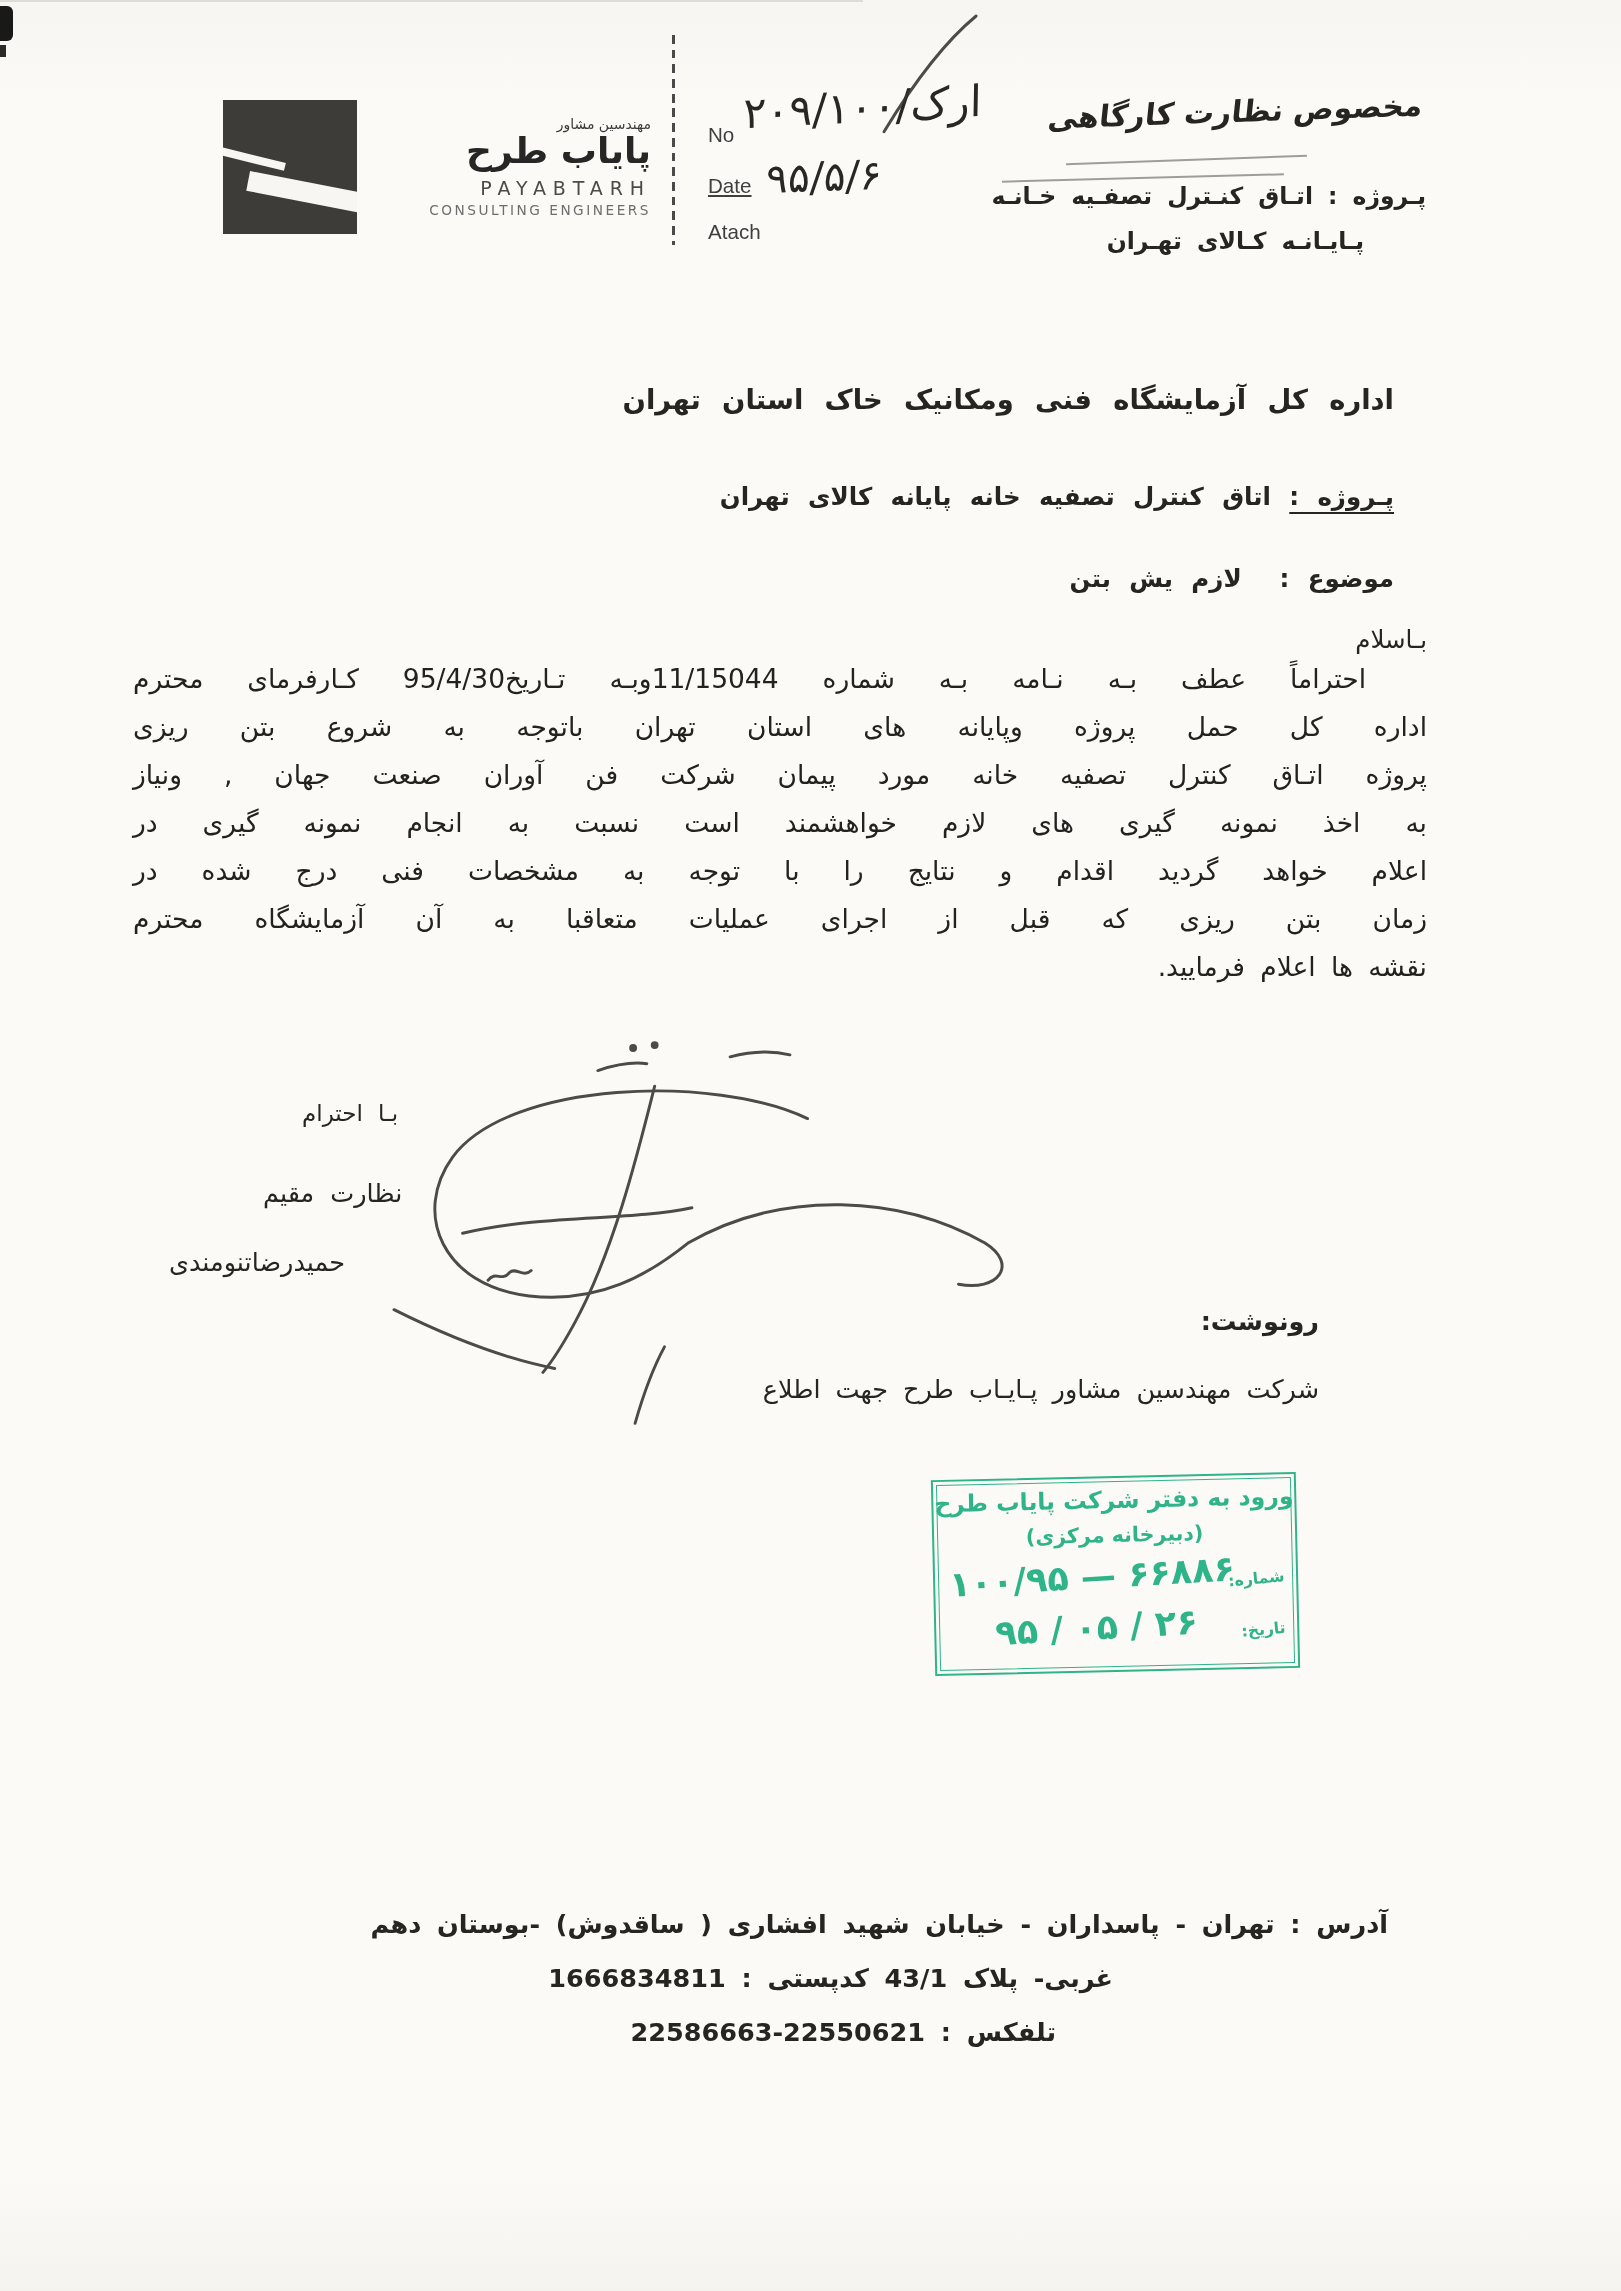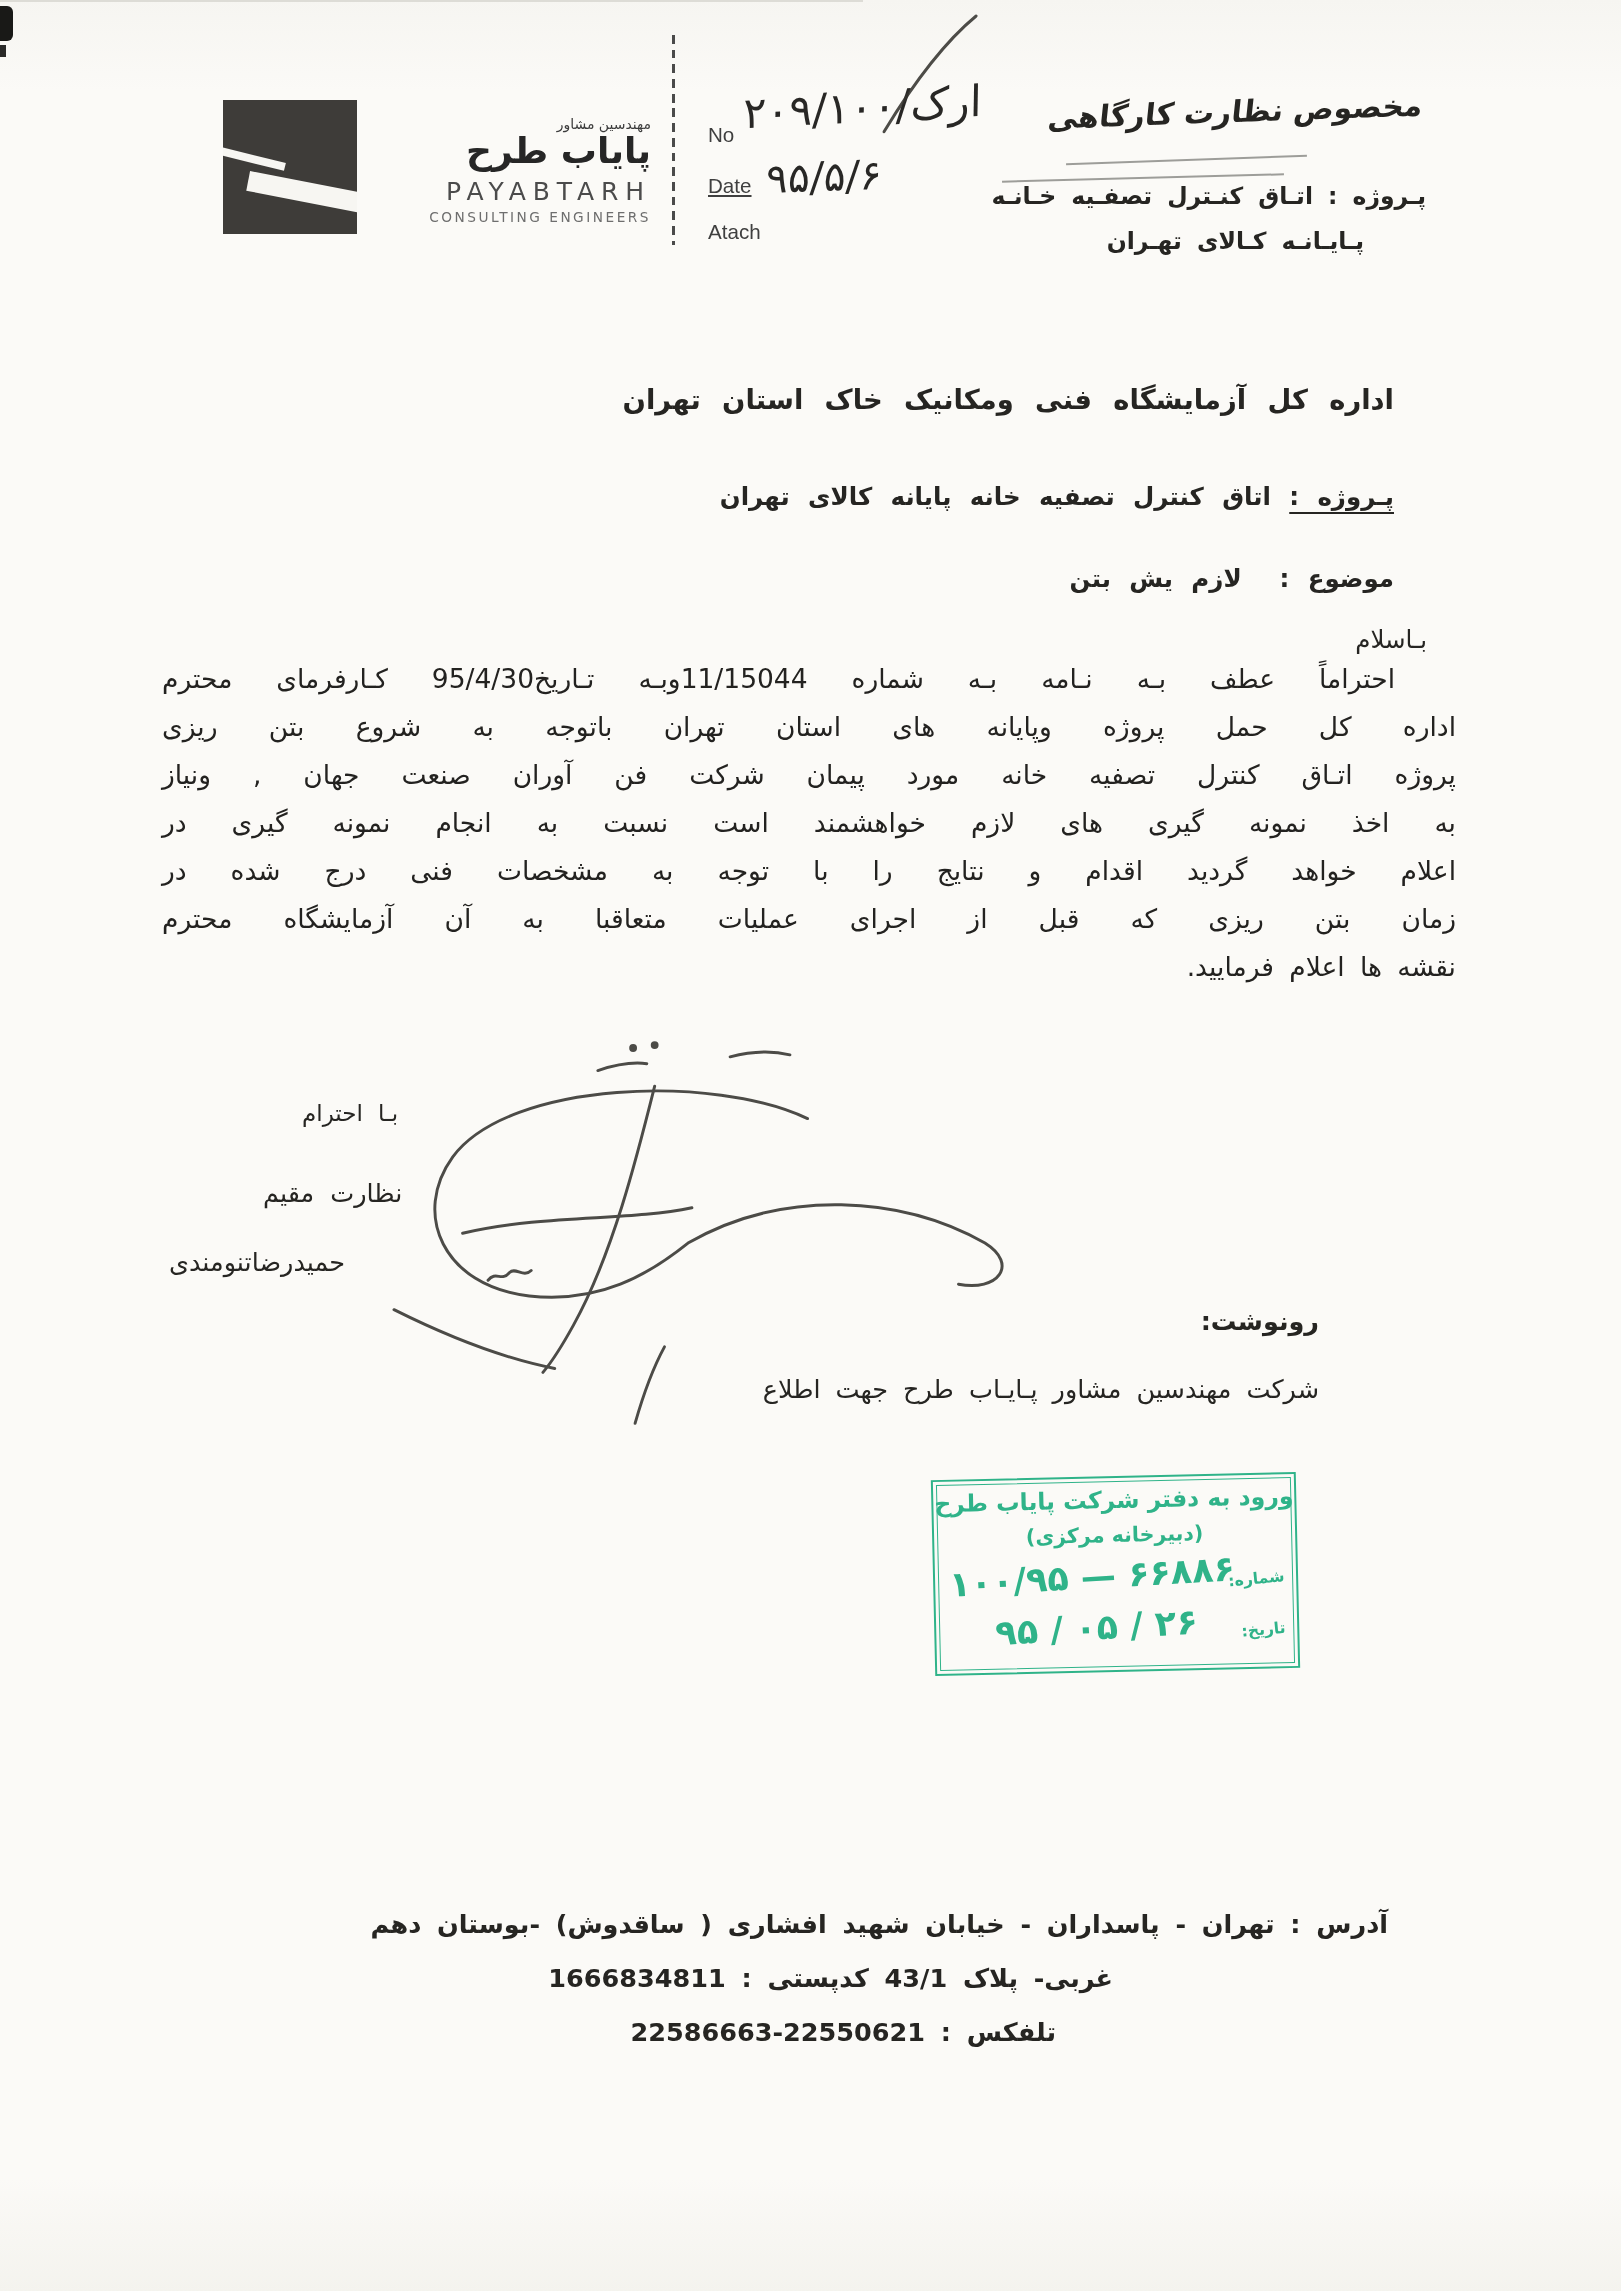--- a/index.html
+++ b/index.html
@@ -15,41 +15,41 @@
   .ltr{direction:ltr;unicode-bidi:isolate;}
   .typed{letter-spacing:1.2px;word-spacing:6.9px;white-space:nowrap;}
 
   
   .logo-box{left:223px;top:100px;width:134px;height:134px;background:#3e3c39;overflow:hidden;}
   .logo-stripe1{position:absolute;left:-8%;top:40%;width:55%;height:6%;background:#f7f6f2;transform:rotate(14deg);}
   .logo-stripe2{position:absolute;left:18%;top:62%;width:95%;height:15%;background:#f7f6f2;transform:rotate(11deg);}
   .logo-text{left:365px;top:116px;width:286px;text-align:right;}
   .logo-fa-tag{font-size:14px;color:#3c3c3c;direction:rtl;letter-spacing:0;}
   .logo-fa-name{font-size:36px;font-weight:bold;color:#262626;direction:rtl;margin-top:-2px;}
-  .logo-en-name{font-size:25px;color:#4b4b4b;letter-spacing:6.9px;margin-top:5.9px;}
+  .logo-en-name{font-size:19px;color:#4b4b4b;letter-spacing:6.9px;margin-top:5.9px;}
   .logo-en-tag{font-size:13.7px;color:#6e6e6e;letter-spacing:2.5px;margin-top:2.9px;}
   .vsep{left:672px;top:35px;width:2.9px;height:210px;
         background:repeating-linear-gradient(#4a4a4a 0 8.8px,transparent 8.8px 14.7px);}
   .fld-label{font-size:20.6px;color:#3f3f3f;font-family:"Liberation Sans",sans-serif;}
   .hw{color:#282725;white-space:nowrap;}
   .hw-no{left:743px;top:82px;font-size:43px;transform:rotate(-3deg) skewX(-4deg);}
   .hw-date{left:766px;top:153px;font-size:41px;transform:rotate(-2deg) skewX(-4deg);}
   .calli{right:198px;top:94px;font-size:30px;font-weight:bold;transform:rotate(-2deg) skewX(-8deg);letter-spacing:0;}
   .uline{height:2px;background:#9d9d99;}
   .hdr-proj{right:195px;font-size:23.5px;font-weight:bold;}
 
   
   .recipient{right:227px;top:384px;font-size:27.4px;font-weight:bold;letter-spacing:2px;word-spacing:11.8px;}
   .proj-line{right:227px;top:482px;font-size:24.5px;font-weight:bold;word-spacing:9.8px;}
   .proj-line .lbl{text-decoration:underline;text-underline-offset:6.9px;margin-left:0;}
   .subj-line{right:227px;top:564px;font-size:24.5px;font-weight:bold;word-spacing:9.8px;}
   .subj-line .lbl{margin-left:19.6px;}
   .salutation{right:194px;top:625px;font-size:24.5px;}
   .para{left:133px;top:655px;width:1294px;direction:rtl;font-size:26.5px;line-height:48px;
-        letter-spacing:1.2px;word-spacing:6.9px;color:#232220;margin-left:29px;}
+        letter-spacing:1.2px;word-spacing:6.9px;color:#232220;}
   .para .body-line{text-align:justify;text-align-last:justify;}
   .para .body-line:first-child{padding-right:61px;}
   .para .body-line:last-child{text-align-last:right;}
   .closing{left:302px;top:1100px;font-size:23px;letter-spacing:2px;word-spacing:7.8px;}
   .sig-role{left:263px;top:1178px;font-size:25.5px;letter-spacing:2px;word-spacing:7.8px;}
   .sig-name{left:169px;top:1247px;font-size:25.5px;letter-spacing:1.5px;}
   .cc-label{right:302px;top:1306px;font-size:25.5px;font-weight:bold;}
   .cc-value{right:302px;top:1374px;font-size:25.5px;}
 
   

